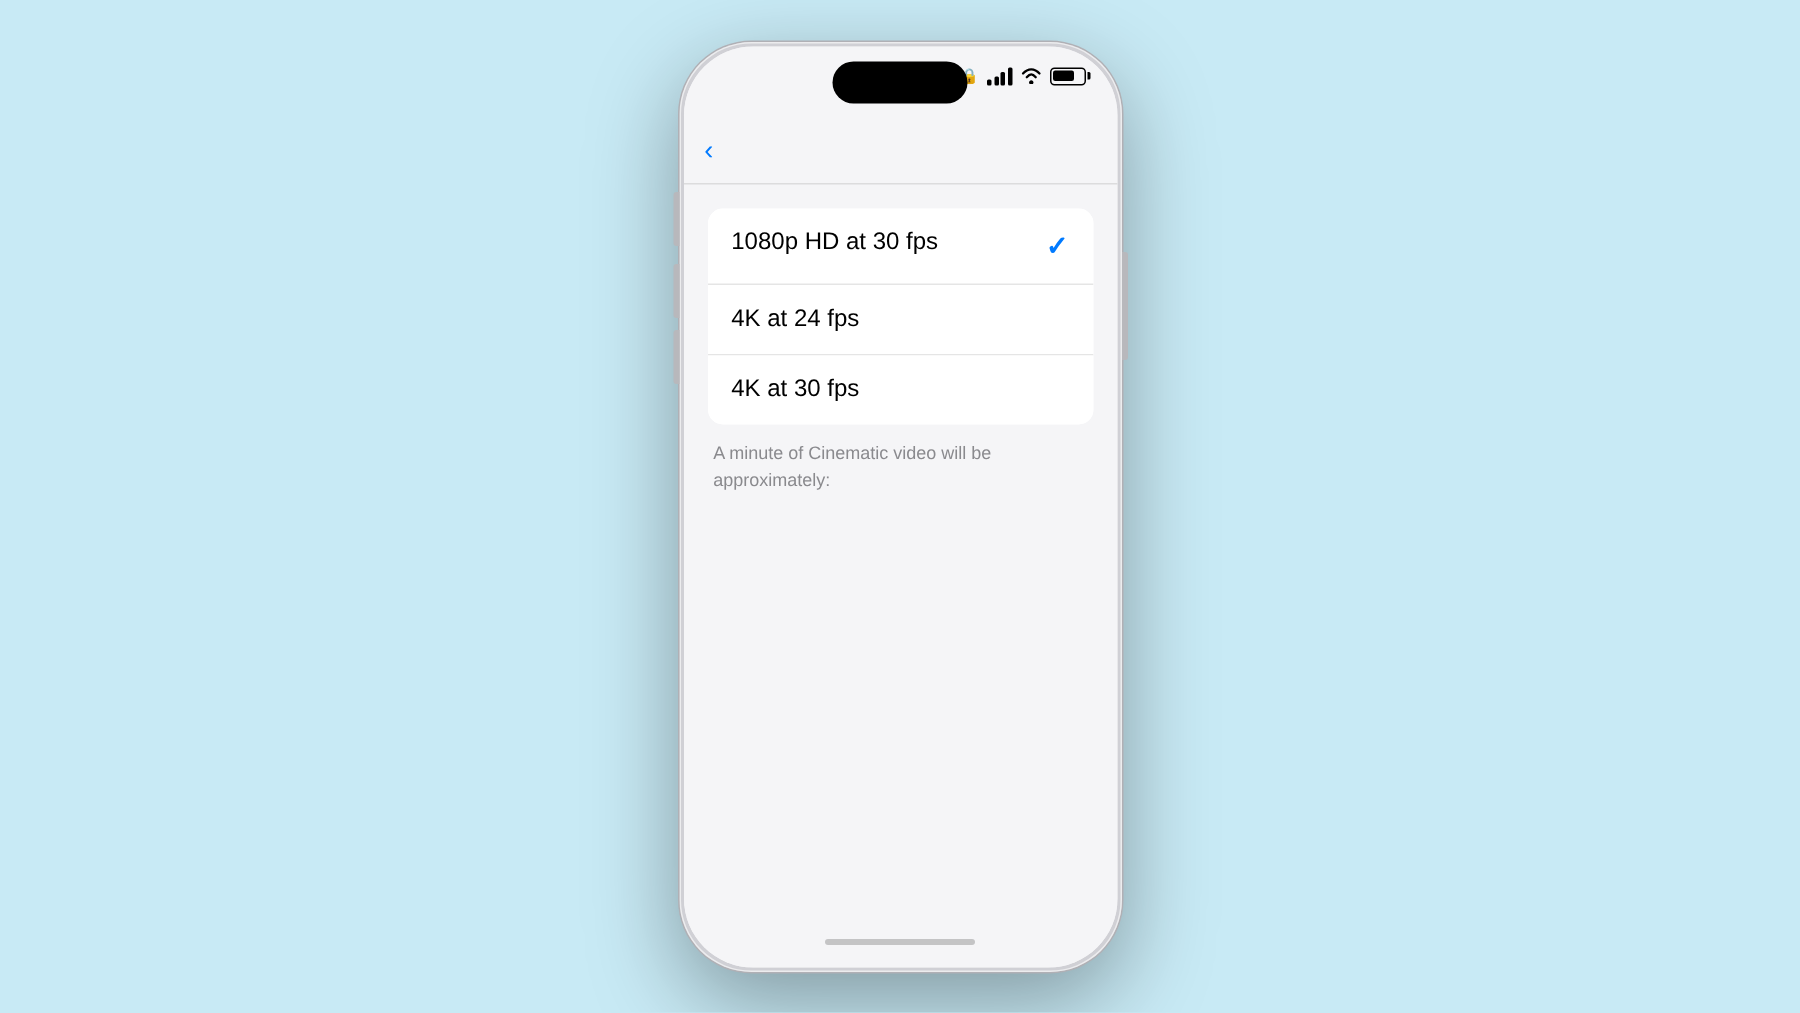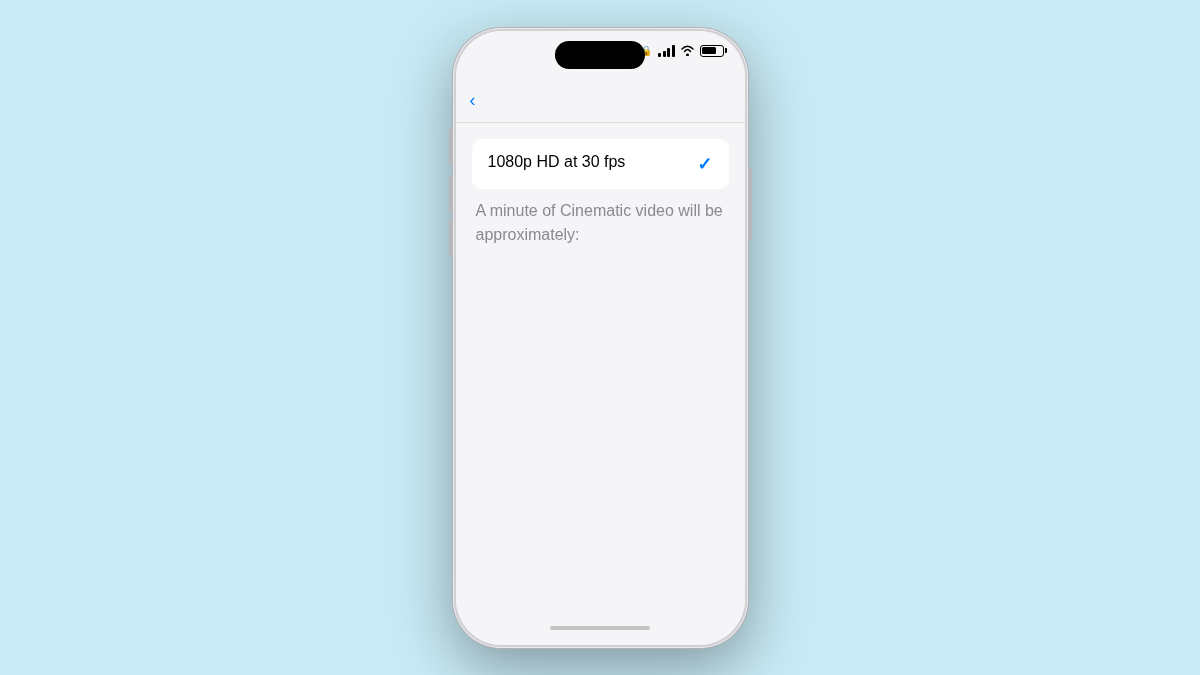--- a/index.html
+++ b/index.html
@@ -235,21 +235,21 @@
       font-weight: 600;
     }
 
     
     .info-text {
       margin: 10px 16px 0;
       padding: 0 4px;
     }
 
     .info-text p {
-      font-size: 16px;
+      font-size: 12px;
       color: #8a8a8e;
       line-height: 1.5;
     }
 
     
     .home-indicator {
       height: 34px;
       display: flex;
       align-items: center;
       justify-content: center;
@@ -315,20 +315,26 @@
     </div>
 
     <div class="content">
 
       <div class="options-list">
 
       <div class="option-item">
             <span class="option-label">1080p HD at 30 fps</span>
             <span class="check-icon">✓</span>
           </div>
+          <div class="option-item">
+            <span class="option-label">4K at 24 fps</span>
+          </div>
+          <div class="option-item">
+            <span class="option-label">4K at 30 fps</span>
+          </div>
         </div>
 
       <div class="info-text">
         <p>A minute of Cinematic video will be approximately:</p>
       </div>
 
     </div>
 
     <div class="home-indicator">
       <div class="home-bar"></div>

